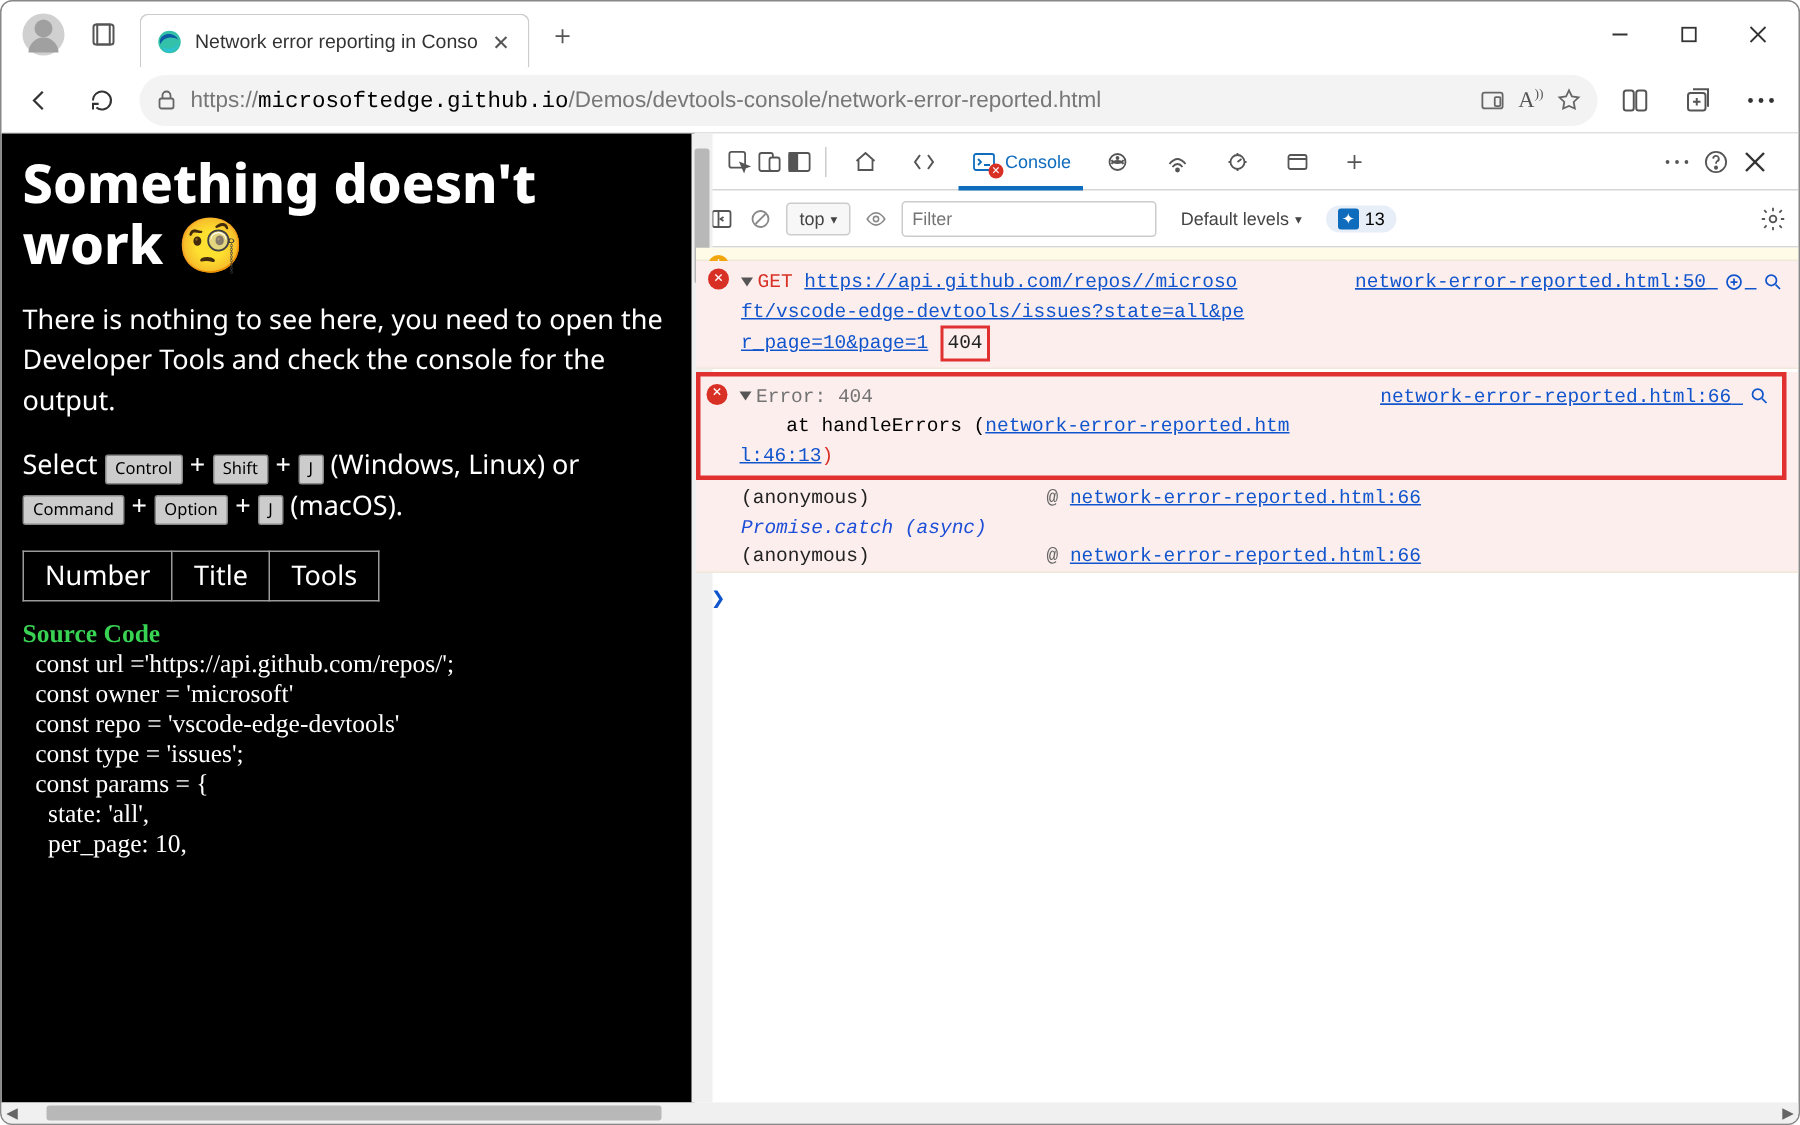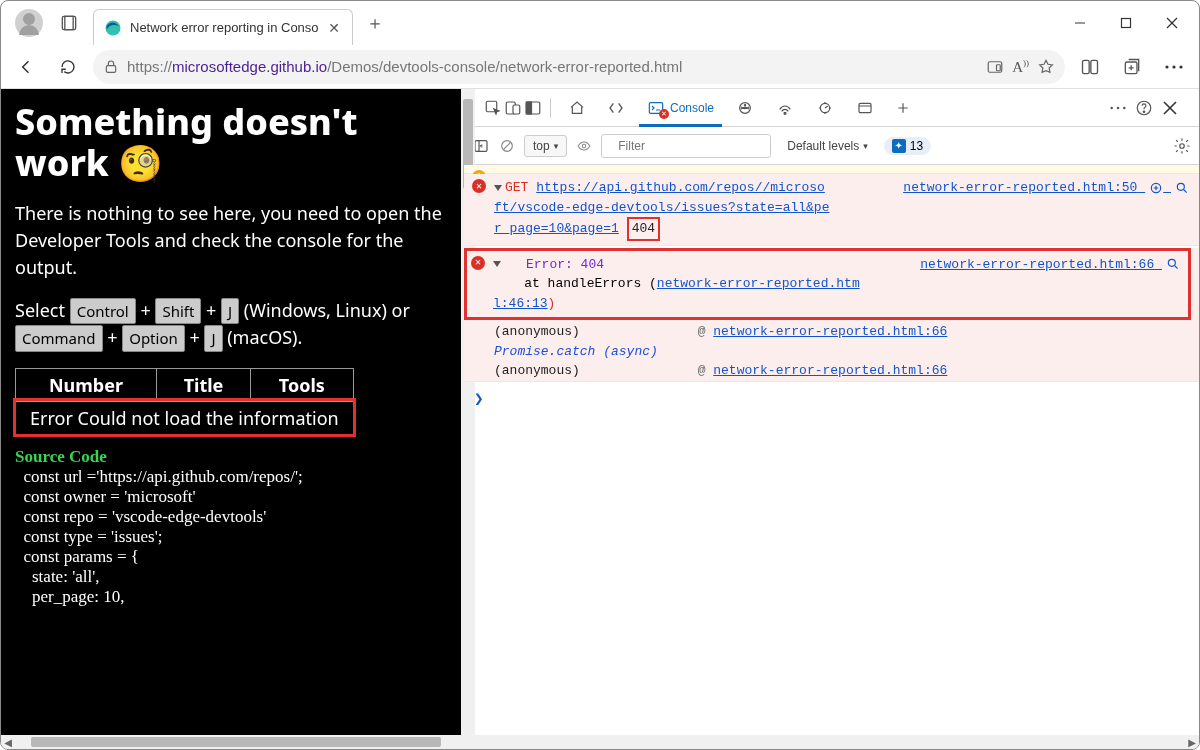--- a/index.html
+++ b/index.html
@@ -19,31 +19,31 @@
   .newtab { width:32px; height:32px; display:flex; align-items:center; justify-content:center; margin-left:6px; font-size:18px; color:#555; }
   .winbtns { margin-left:auto; display:flex; }
   .winbtn { width:46px; height:32px; display:flex; align-items:center; justify-content:center; color:#333; }
 
   
   .addrbar { display:flex; align-items:center; height:44px; padding:0 8px; gap:8px; border-bottom:1px solid #e0e0e0; }
   .iconbtn { width:34px; height:34px; display:flex; align-items:center; justify-content:center; color:#444; border-radius:4px; }
   .urlbox { flex:1; display:flex; align-items:center; height:34px; background:#f3f3f3; border-radius:17px; padding:0 10px; gap:8px; }
   .urlbox .lock { color:#666; }
   .urlbox .url { flex:1; color:#777; font-size:15px; white-space:nowrap; overflow:hidden; }
-  .urlbox .url b { color:#4c1d95; font-weight:normal; }
+  .urlbox .url b { color:#000000; font-weight:normal;font-family:Liberation Mono, monospace; }
 
   
   .split { display:flex; height:calc(100% - 88px - 14px); }
   .page { width:462px; background:#000; color:#fff; padding:12px 14px; overflow:hidden; position:relative; font-family: system-ui, Arial; }
   .page h1 { font-size:36px; font-weight:800; line-height:1.15; margin-bottom:16px; }
   .page p { font-size:18px; line-height:1.5; margin-bottom:16px; }
-  .kbd { display:inline-block; background:#ccc; color:#000; padding:1px 6px; border-radius:2px; font-size:15px; font-family: system-ui; border:1px solid #888;}
+  .kbd { display:inline-block; background:#ccc; color:#000; padding:1px 6px; border-radius:2px; font-size:11px; font-family: system-ui; border:1px solid #888;}
   .page table { border-collapse:collapse; margin-top:6px; }
   .page th, .page td { border:1px solid #999; padding:4px 14px; font-size:18px; }
-  .page th { font-weight:700; }
+  .page th { font-weight:400; }
   .errcell { outline:3px solid #e03030; }
   .srcblock { margin-top:12px; font-family: Liberation Serif, serif; font-size:17px; white-space:pre; }
   .srcblock .hdr { color:#39d353; font-weight:bold; }
 
   .page-scrollbar-v { position:absolute; right:-12px; top:0; width:14px; height:100%; background:#f0f0f0; }
   .page-scrollbar-v .thumb { position:absolute; top:10px; left:2px; width:10px; height:90px; background:#b8b8b8; border-radius:2px; }
   .bottom-scroll { position:absolute; bottom:0; left:0; right:0; height:14px; background:#f0f0f0; display:flex; align-items:center; }
   .bottom-scroll .arrow { width:14px; text-align:center; color:#666; font-size:10px; }
   .bottom-scroll .track { flex:1; position:relative; height:14px; }
   .bottom-scroll .thumb { position:absolute; left:16px; width:410px; height:10px; top:2px; background:#b8b8b8; border-radius:2px; }
@@ -53,21 +53,21 @@
   .dt-toolbar { display:flex; align-items:center; height:38px; border-bottom:1px solid #d5d5d5; padding:0 20px; gap:2px; }
   .dt-toolbar .sep { width:1px; height:20px; background:#ccc; margin:0 6px; }
   .dt-tab { display:flex; align-items:center; gap:5px; height:36px; padding:0 10px; color:#555; position:relative; }
   .dt-tab.active { color:#0F6CBD; }
   .dt-tab.active::after { content:""; position:absolute; bottom:-1px; left:2px; right:2px; height:3px; background:#0F6CBD; }
   .dt-ic { width:18px; height:18px; display:flex; align-items:center; justify-content:center; }
   .dt-toolbar .right { margin-left:auto; display:flex; align-items:center; gap:8px; }
 
   .dt-filterbar { display:flex; align-items:center; height:38px; border-bottom:1px solid #d5d5d5; padding:0 8px; gap:8px; }
   .pill { display:flex; align-items:center; gap:4px; padding:3px 8px; border:1px solid #ccc; border-radius:3px; background:#f7f7f7; color:#444; }
-  .filterinput { width:170px; height:24px; border:1px solid #ccc; border-radius:3px; padding:0 16px; font-size:12px; color:#888; }
+  .filterinput { width:170px; height:24px; border:1px solid #ccc; border-radius:3px; padding:0 6px; font-size:12px; color:#888; }
   .issuebadge { display:flex; align-items:center; gap:4px; background:#e8eef7; border-radius:10px; padding:2px 8px; }
   .issuebadge .dot { width:14px; height:14px; background:#0F6CBD; color:#fff; border-radius:2px; font-size:10px; display:flex; align-items:center; justify-content:center; }
 
   .dt-log { flex:1; overflow:auto; font-family: Consolas, "Courier New", monospace; font-size:13px; line-height:1.5; }
   .row { padding:4px 10px 4px 30px; position:relative; border-bottom:1px solid #f0e8d8; }
   .row .lefticon { position:absolute; left:8px; top:5px; width:14px; height:14px; border-radius:50%; display:flex; align-items:center; justify-content:center; font-size:10px; color:#fff; }
   .warn { background:#fffbe6; }
   .warn .lefticon { background:#f2a60d; }
   .err { background:#fdeeee; }
   .err .lefticon { background:#d93025; }
@@ -191,23 +191,20 @@
     <p>
       <span>Select </span><span class="kbd">Control</span><span> + </span><span class="kbd">Shift</span><span> + </span><span class="kbd">J</span><span> (Windows, Linux) or </span><span class="kbd">Command</span><span> + </span><span class="kbd">Option</span><span> + </span><span class="kbd">J</span><span> (macOS).</span>
     </p>
     <table>
       <tbody>
             <tr>
         <th>Number</th>
         <th>Title</th>
         <th>Tools</th>
       </tr>
-      <tr>
-        <td colspan="3" class="errcell">Error Could not load the information</td>
-      </tr>
     </tbody>
         </table>
     <div class="srcblock"><span class="hdr">Source Code</span><span>
   const url ='https://api.github.com/repos/';
   const owner = 'microsoft'
   const repo = 'vscode-edge-devtools'
   const type = 'issues';
   const params = {
     state: 'all',
     per_page: 10,</span></div>
@@ -378,21 +375,21 @@
 
       <div class="row err" style="padding:0 4px 0 0;">
         <div class="redbox" style="padding:4px 8px 4px 26px; position:relative;">
           <span class="lefticon" style="left:4px;">✕</span>
           <span class="srcref"><span class="lnk">network-error-reported.html:66</span>
             <svg class="mglass" viewBox="0 0 24 24" fill="none" stroke="#1155cc" stroke-width="2" style="display:inline;">
                 <circle cx="10" cy="10" r="6"></circle>
                 <line x1="15" y1="15" x2="20" y2="20"></line>
               </svg>
           </span>
-          <span class="disclose"></span><span style="color:#6d28d9;margin-left:22px;">Error: 404</span><br>
+          <span class="disclose"></span><span style="color:#737373;">Error: 404</span><br>
           &nbsp;&nbsp;&nbsp;&nbsp;<span>at handleErrors (</span><span class="lnk"><span>network-error-reported.htm</span><br><span>l:46:13</span></span><span style="color:#d93025;">)</span>
         </div>
         <div class="trace" style="padding-left:30px;"><span>(anonymous)</span> <span style="display:inline-block; width:110px;"></span><span class="at">@</span> <span class="lnk">network-error-reported.html:66</span></div>
         <div class="trace italic" style="padding-left:30px;">Promise.catch (async)</div>
         <div class="trace" style="padding-left:30px;"><span>(anonymous)</span> <span style="display:inline-block; width:110px;"></span><span class="at">@</span> <span class="lnk">network-error-reported.html:66</span></div>
       </div>
 
       <div class="prompt">❯</div>
     </div>
   </div>

